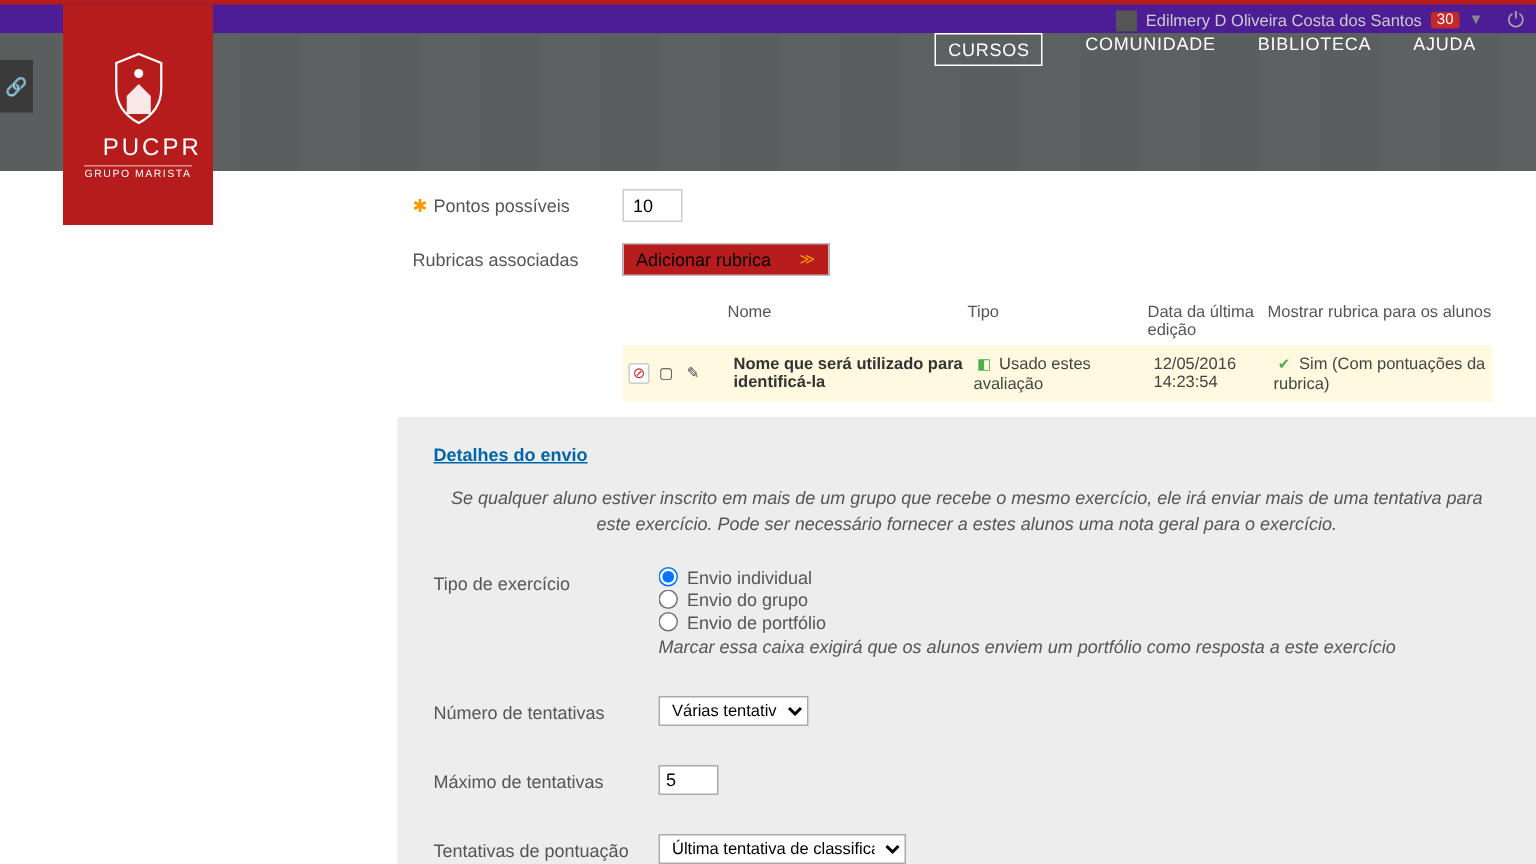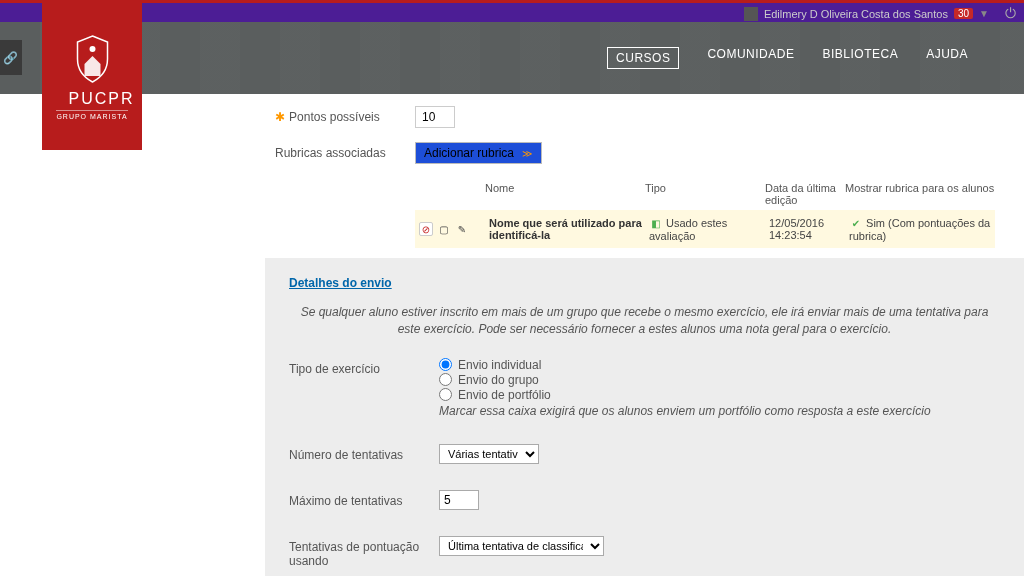--- a/index.html
+++ b/index.html
@@ -48,27 +48,27 @@
       color: #888;
       font-size: 10px;
     }
     .top-bar .power-icon {
       margin-left: 10px;
       color: #aaa;
       font-size: 14px;
       cursor: pointer;
     }
     .header-bg {
-      height: 72px;
+      height: 92px;
       background: #5a5e5e;
       position: relative;
       display: flex;
       justify-content: flex-end;
-      align-items: center;
-      padding-right: 56px;
+      align-items: flex-start;
+      padding-right: 40px;
     }
     .header-bg::before {
       content: '';
       position: absolute;
       inset: 0;
       background: repeating-linear-gradient(90deg, transparent, transparent 40px, rgba(255,255,255,0.03) 40px, rgba(255,255,255,0.03) 80px);
       opacity: 0.5;
     }
     .nav {
       display: flex;
@@ -159,27 +159,27 @@
       margin-right: 4px;
     }
     .field-input {
       border: 1px solid #ccc;
       padding: 3px 6px;
       font-size: 12px;
       width: 40px;
     }
     .add-rubric-btn {
       border: 1px solid #bbb;
-      background: #1d4ed8;
+      background: #b91c1c;
       padding: 3px 8px;
       font-size: 12px;
       cursor: pointer;
       display: inline-flex;
       align-items: center;
-      gap: 8px;
+      gap: 19px;
     }
     .add-rubric-btn .chev {
       color: #ff9800;
       font-size: 10px;
     }
     .rubric-table {
       margin-left: 140px;
       margin-top: 8px;
       width: 580px;
     }

